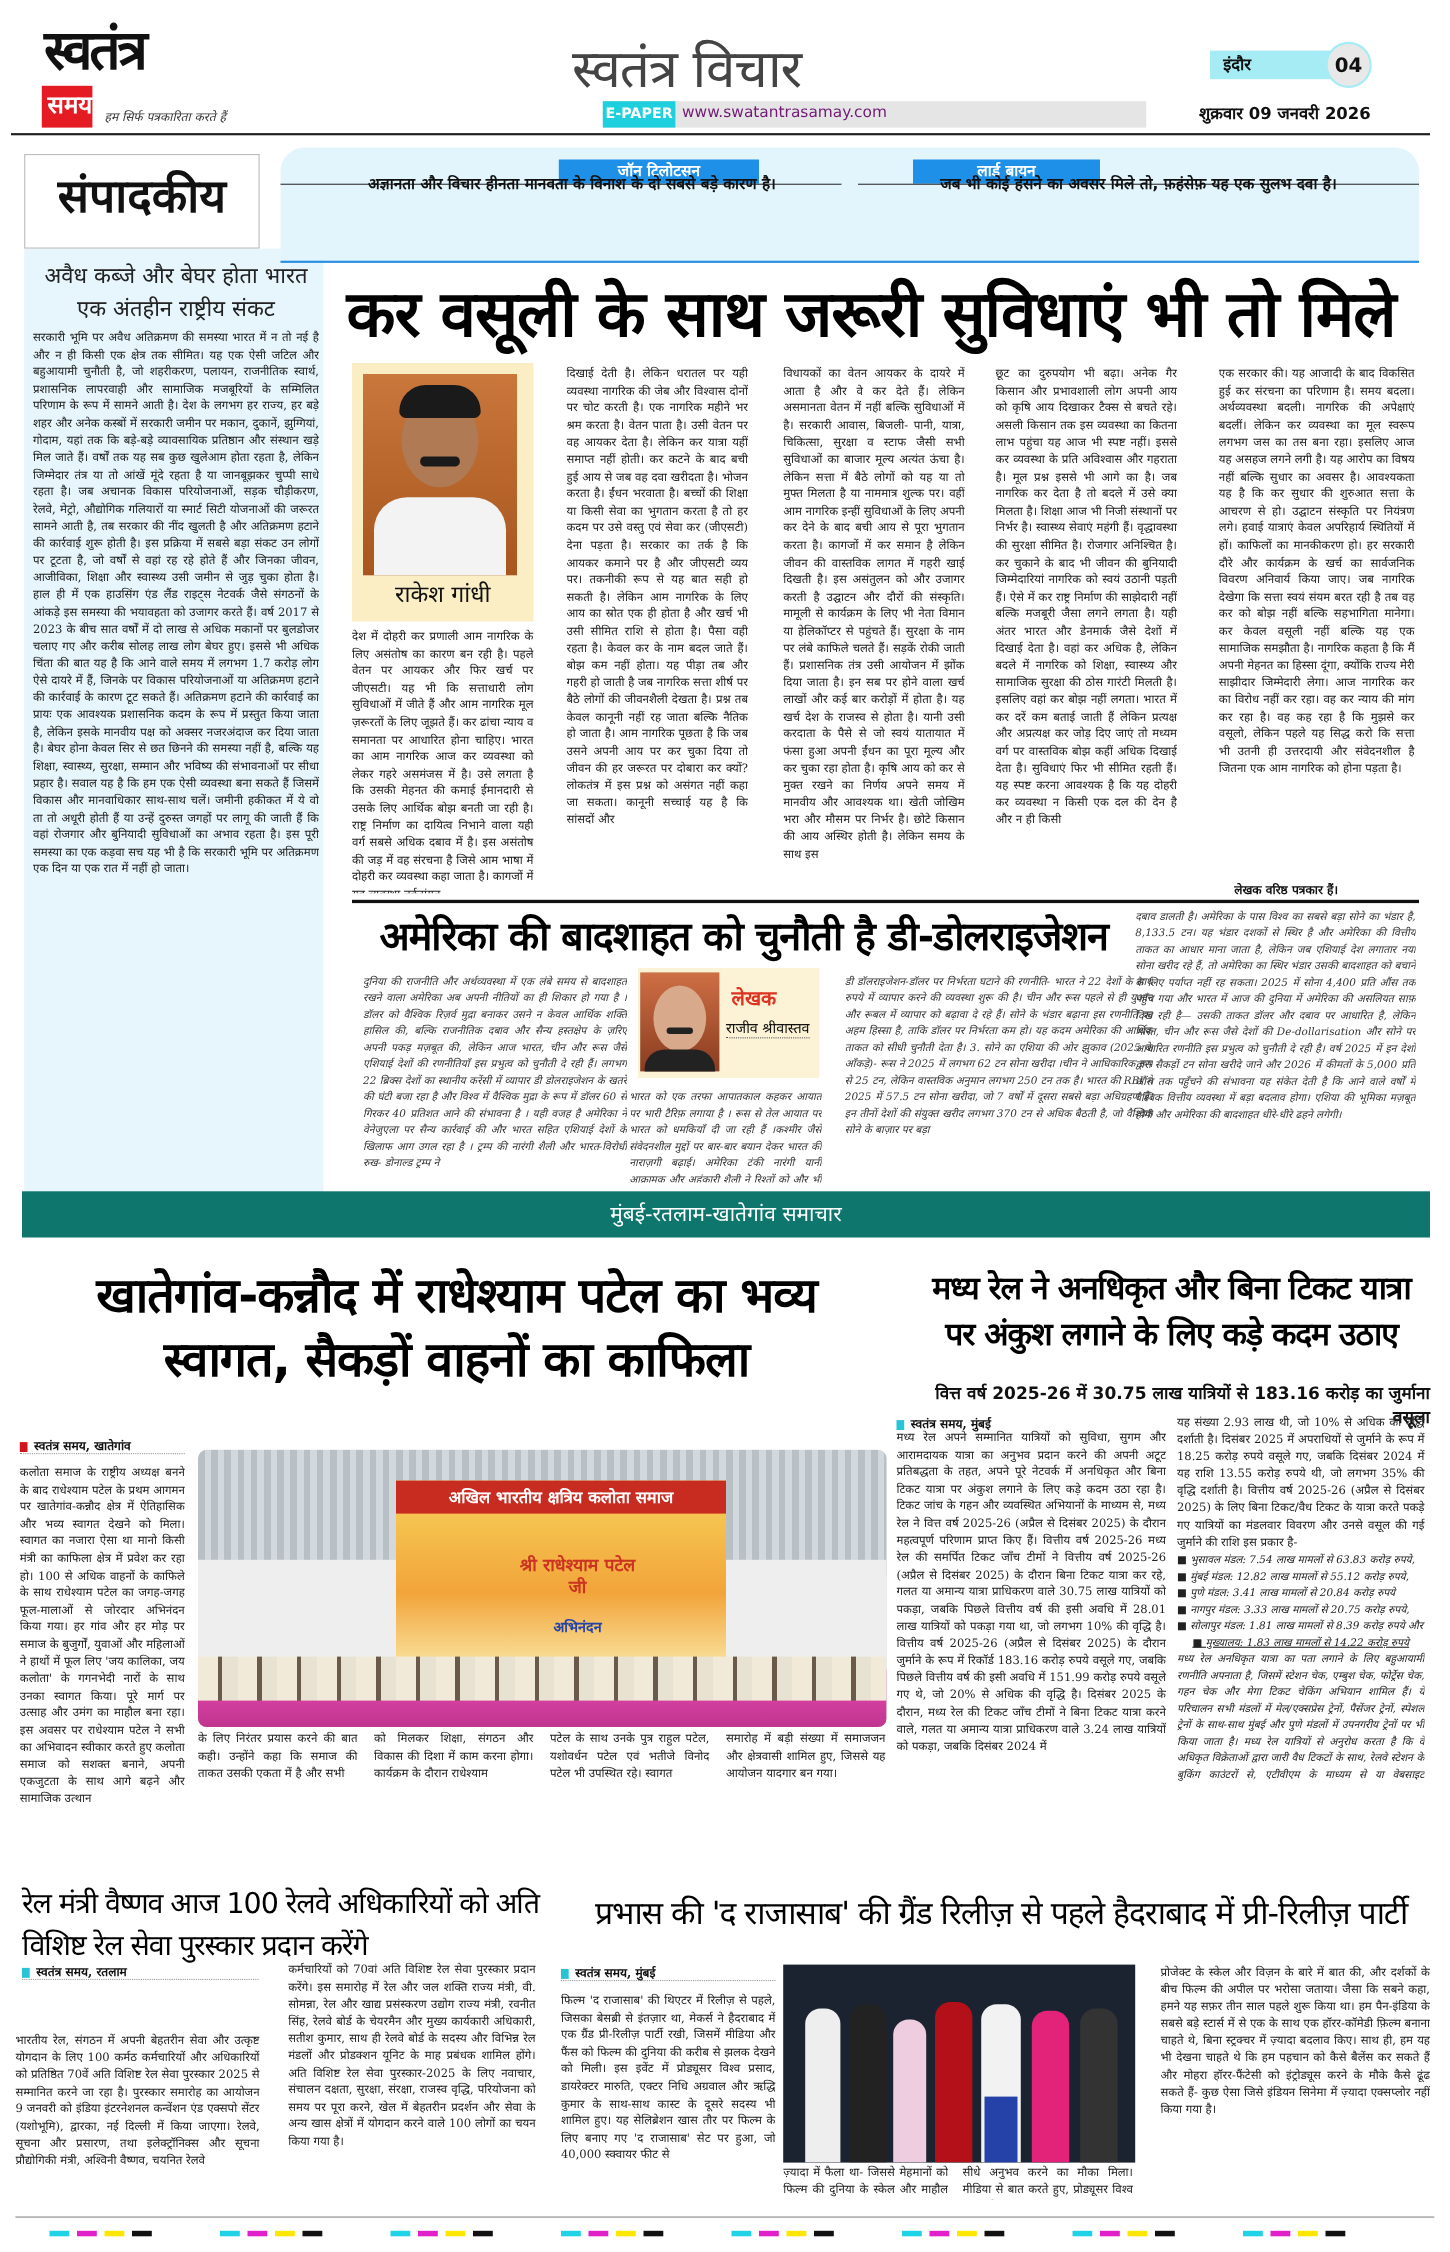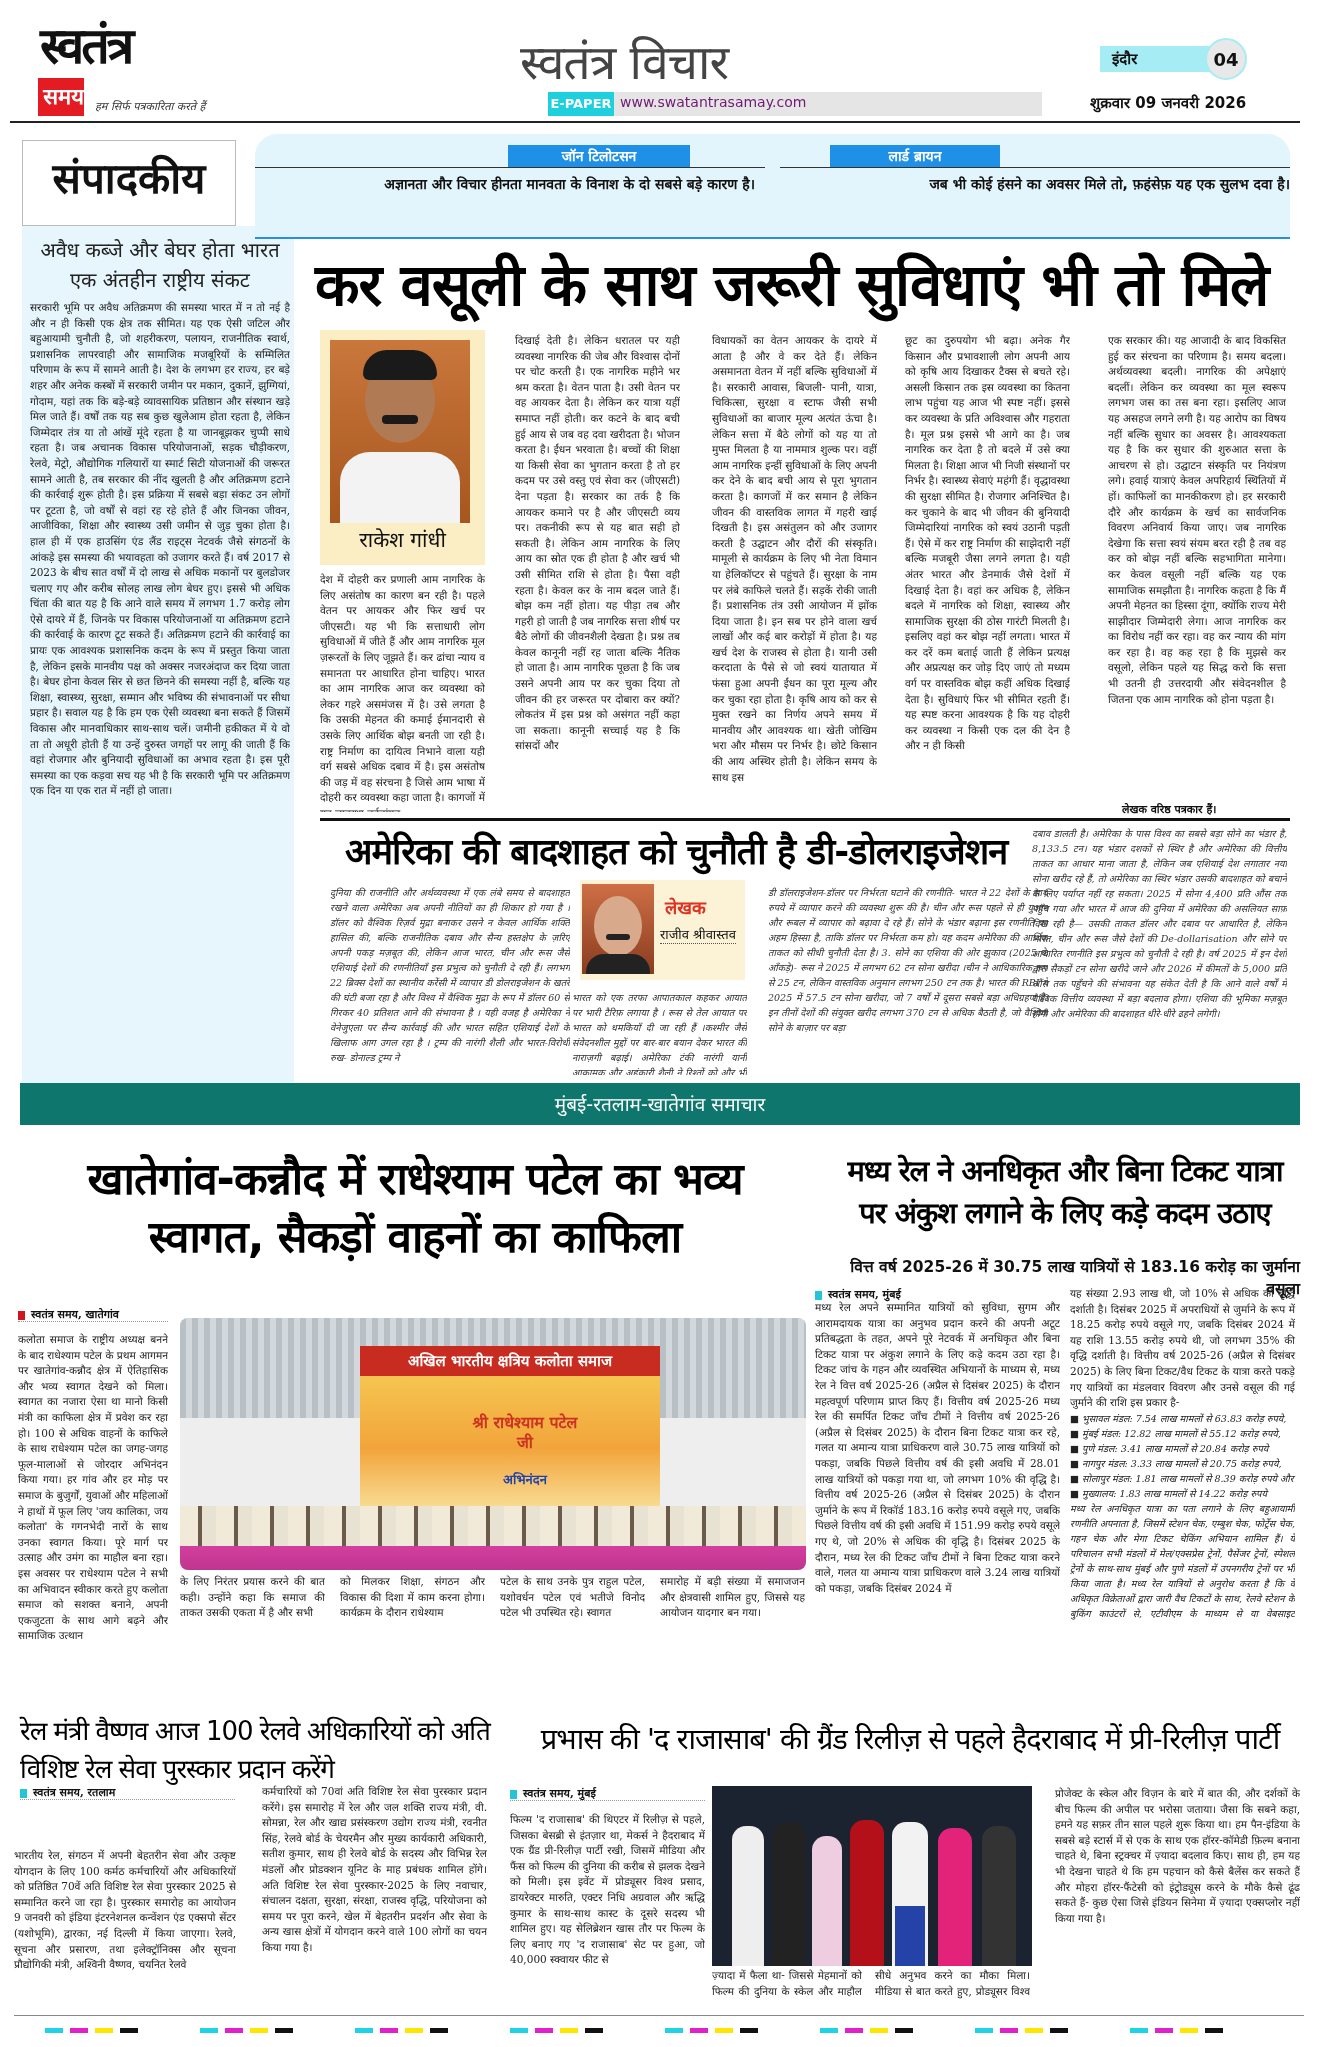--- a/index.html
+++ b/index.html
@@ -24,21 +24,21 @@
 
 #ed-box{left:22px;top:140px;width:214px;height:86px;border:1px solid #bbb;background:#fff}
 #ed-title{left:22px;top:148px;width:214px;text-align:center;font-size:42px;font-weight:bold}
 #ed-panel{left:22px;top:226px;width:272px;height:876px;background:#e6f6fc}
 #ed-headline{left:30px;top:235px;width:260px;text-align:center;font-size:20px;line-height:30px;color:#222}
 #ed-body{left:30px;top:300px;width:260px}
 
 #quote-panel{left:255px;top:134px;width:1035px;height:103px;background:#e3f5fc;border-radius:22px 22px 0 0}
 .q-tab{top:145px;height:22px;background:#1e90e8;color:#fff;font-weight:bold;font-size:14px;text-align:center;line-height:22px}
 .q-rule{top:167px;height:1px;background:#333}
-.q-text{top:174px;font-size:14px;font-weight:bold;text-align:right;color:#111;line-height:20px}
+.q-text{top:158px;font-size:14px;font-weight:bold;text-align:center;color:#111;line-height:20px}
 #quote-bottom-rule{left:255px;top:237px;width:1035px;height:2px;background:#2a8fe0}
 #main-headline{left:315px;top:243px;font-size:58px;white-space:nowrap}
 
 #photo-box{left:320px;top:330px;width:165px;height:235px;background:#fbeec4}
 #photo{left:330px;top:340px;width:140px;height:183px;background:linear-gradient(#c9773b,#a7561e)}
 .face{position:absolute;border-radius:50%}
 #photo-name{left:320px;top:525px;width:165px;text-align:center;font-size:21px}
 
 .rule{background:#111}
 
@@ -146,21 +146,21 @@
 <div class="abs dateline" style="left:815px;top:1286px;--c:#27c3d6">स्वतंत्र समय, मुंबई</div>
 <div class="abs txt" style="left:815px;top:1300px;width:245px;height:380px;overflow:hidden">मध्य रेल अपने सम्मानित यात्रियों को सुविधा, सुगम और आरामदायक यात्रा का अनुभव प्रदान करने की अपनी अटूट प्रतिबद्धता के तहत, अपने पूरे नेटवर्क में अनधिकृत और बिना टिकट यात्रा पर अंकुश लगाने के लिए कड़े कदम उठा रहा है। टिकट जांच के गहन और व्यवस्थित अभियानों के माध्यम से, मध्य रेल ने वित्त वर्ष 2025-26 (अप्रैल से दिसंबर 2025) के दौरान महत्वपूर्ण परिणाम प्राप्त किए हैं। वित्तीय वर्ष 2025-26 मध्य रेल की समर्पित टिकट जाँच टीमों ने वित्तीय वर्ष 2025-26 (अप्रैल से दिसंबर 2025) के दौरान बिना टिकट यात्रा कर रहे, गलत या अमान्य यात्रा प्राधिकरण वाले 30.75 लाख यात्रियों को पकड़ा, जबकि पिछले वित्तीय वर्ष की इसी अवधि में 28.01 लाख यात्रियों को पकड़ा गया था, जो लगभग 10% की वृद्धि है। वित्तीय वर्ष 2025-26 (अप्रैल से दिसंबर 2025) के दौरान जुर्माने के रूप में रिकॉर्ड 183.16 करोड़ रुपये वसूले गए, जबकि पिछले वित्तीय वर्ष की इसी अवधि में 151.99 करोड़ रुपये वसूले गए थे, जो 20% से अधिक की वृद्धि है। दिसंबर 2025 के दौरान, मध्य रेल की टिकट जाँच टीमों ने बिना टिकट यात्रा करने वाले, गलत या अमान्य यात्रा प्राधिकरण वाले 3.24 लाख यात्रियों को पकड़ा, जबकि दिसंबर 2024 में</div>
 <div class="abs" style="left:1070px;top:1286px;width:225px">
   <div class="txt">यह संख्या 2.93 लाख थी, जो 10% से अधिक की वृद्धि दर्शाती है। दिसंबर 2025 में अपराधियों से जुर्माने के रूप में 18.25 करोड़ रुपये वसूले गए, जबकि दिसंबर 2024 में यह राशि 13.55 करोड़ रुपये थी, जो लगभग 35% की वृद्धि दर्शाती है। वित्तीय वर्ष 2025-26 (अप्रैल से दिसंबर 2025) के लिए बिना टिकट/वैध टिकट के यात्रा करते पकड़े गए यात्रियों का मंडलवार विवरण और उनसे वसूल की गई जुर्माने की राशि इस प्रकार है-</div>
   <ul id="div-list" style="list-style:none">
       <li class="txt it" style="text-align: left;">■ भुसावल मंडल: 7.54 लाख मामलों से 63.83 करोड़ रुपये,</li>
       <li class="txt it" style="text-align: left;">■ मुंबई मंडल: 12.82 लाख मामलों से 55.12 करोड़ रुपये,</li>
       <li class="txt it" style="text-align: left;">■ पुणे मंडल: 3.41 लाख मामलों से 20.84 करोड़ रुपये</li>
       <li class="txt it" style="text-align: left;">■ नागपुर मंडल: 3.33 लाख मामलों से 20.75 करोड़ रुपये,</li>
       <li class="txt it" style="text-align: left;">■ सोलापुर मंडल: 1.81 लाख मामलों से 8.39 करोड़ रुपये और</li>
-      <li class="txt it" style="text-align: left;">■ मुख्यालय: 1.83 लाख मामलों से 14.22 करोड़ रुपये</li>
+      <li class="txt it" style="text-align: center; text-decoration: underline;">■ मुख्यालय: 1.83 लाख मामलों से 14.22 करोड़ रुपये</li>
     </ul>
   <div class="txt it" style="height:120px;overflow:hidden">मध्य रेल अनधिकृत यात्रा का पता लगाने के लिए बहुआयामी रणनीति अपनाता है, जिसमें स्टेशन चेक, एम्बुश चेक, फोर्ट्रेस चेक, गहन चेक और मेगा टिकट चेकिंग अभियान शामिल हैं। ये परिचालन सभी मंडलों में मेल/एक्सप्रेस ट्रेनों, पैसेंजर ट्रेनों, स्पेशल ट्रेनों के साथ-साथ मुंबई और पुणे मंडलों में उपनगरीय ट्रेनों पर भी किया जाता है। मध्य रेल यात्रियों से अनुरोध करता है कि वे अधिकृत विक्रेताओं द्वारा जारी वैध टिकटों के साथ, रेलवे स्टेशन के बुकिंग काउंटरों से, एटीवीएम के माध्यम से या वेबसाइट http://www.irctc.co.in के माध्यम से यात्रा करें। यूटीएस मोबाइल ऐप के माध्यम से भी टिकट बुक कर सकते हैं।</div>
 </div>
 
 <div class="abs hl" style="left:20px;top:1712px;width:470px;text-align:left;font-size:26px;line-height:38px;font-weight:normal">रेल मंत्री वैष्णव आज 100 रेलवे अधिकारियों को अति विशिष्ट रेल सेवा पुरस्कार प्रदान करेंगे</div>
 <div class="abs dateline dotrule" style="left:20px;top:1784px;width:215px;--c:#27c3d6">स्वतंत्र समय, रतलाम</div>
 <div class="abs txt" style="left:14px;top:1848px;width:222px;height:148px;overflow:hidden">भारतीय रेल, संगठन में अपनी बेहतरीन सेवा और उत्कृष्ट योगदान के लिए 100 कर्मठ कर्मचारियों और अधिकारियों को प्रतिष्ठित 70वें अति विशिष्ट रेल सेवा पुरस्कार 2025 से सम्मानित करने जा रहा है। पुरस्कार समारोह का आयोजन 9 जनवरी को इंडिया इंटरनेशनल कन्वेंशन एंड एक्सपो सेंटर (यशोभूमि), द्वारका, नई दिल्ली में किया जाएगा। रेलवे, सूचना और प्रसारण, तथा इलेक्ट्रॉनिक्स और सूचना प्रौद्योगिकी मंत्री, अश्विनी वैष्णव, चयनित रेलवे</div>
 <div class="abs txt" style="left:262px;top:1784px;width:225px;height:212px;overflow:hidden">कर्मचारियों को 70वां अति विशिष्ट रेल सेवा पुरस्कार प्रदान करेंगे। इस समारोह में रेल और जल शक्ति राज्य मंत्री, वी. सोमन्ना, रेल और खाद्य प्रसंस्करण उद्योग राज्य मंत्री, रवनीत सिंह, रेलवे बोर्ड के चेयरमैन और मुख्य कार्यकारी अधिकारी, सतीश कुमार, साथ ही रेलवे बोर्ड के सदस्य और विभिन्न रेल मंडलों और प्रोडक्शन यूनिट के माह प्रबंधक शामिल होंगे। अति विशिष्ट रेल सेवा पुरस्कार-2025 के लिए नवाचार, संचालन दक्षता, सुरक्षा, संरक्षा, राजस्व वृद्धि, परियोजना को समय पर पूरा करने, खेल में बेहतरीन प्रदर्शन और सेवा के अन्य खास क्षेत्रों में योगदान करने वाले 100 लोगों का चयन किया गया है।</div>
 
 <div class="abs hl" style="left:510px;top:1720px;width:800px;text-align:center;font-size:29px;line-height:38px;font-weight:normal">प्रभास की 'द राजासाब' की ग्रैंड रिलीज़ से पहले हैदराबाद में प्री-रिलीज़ पार्टी</div>

